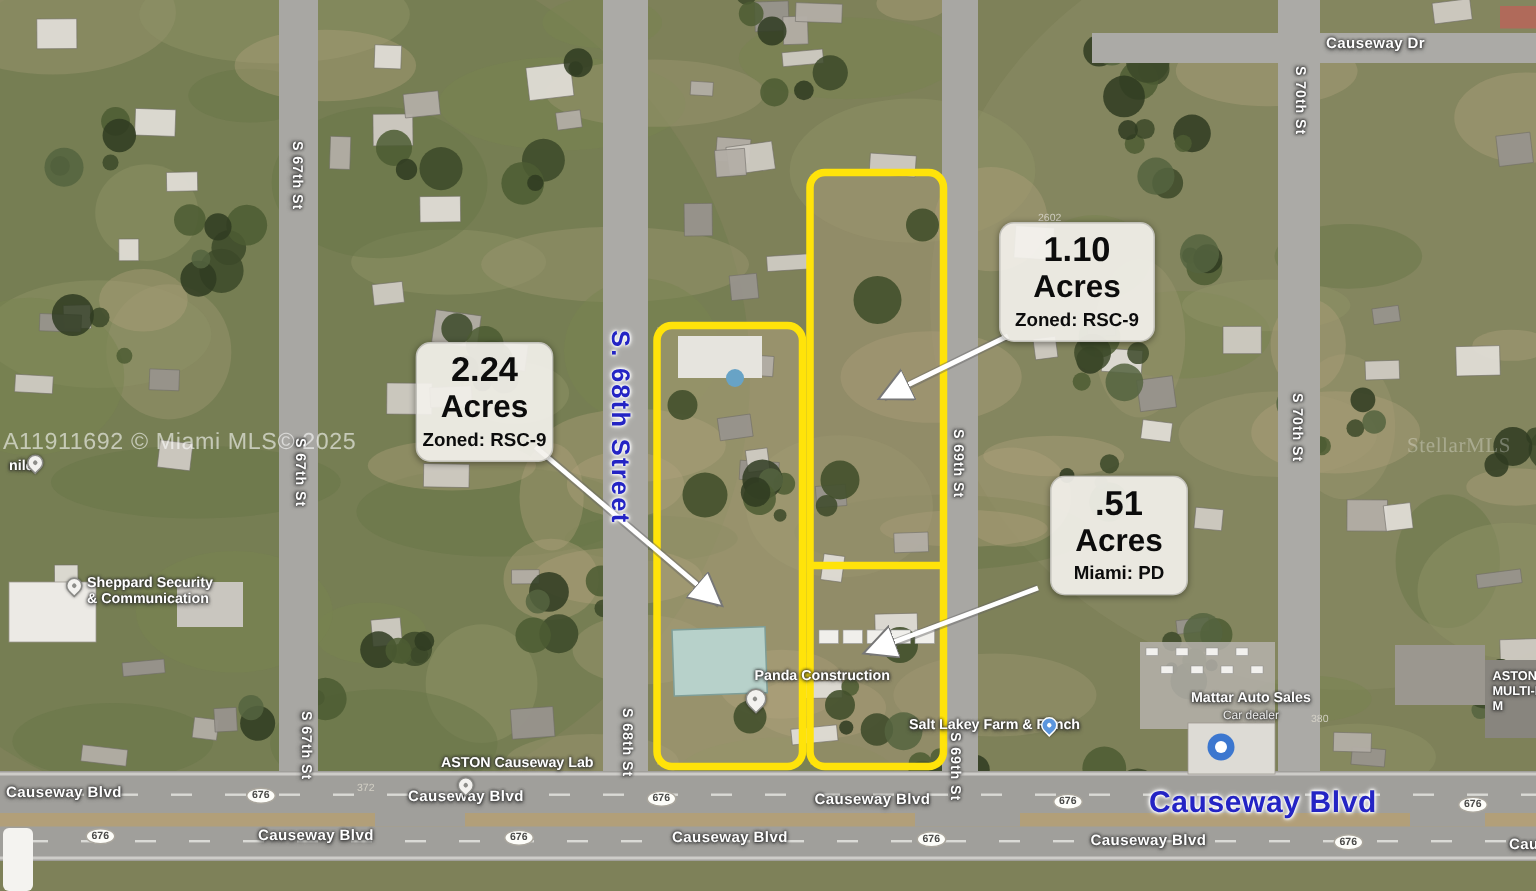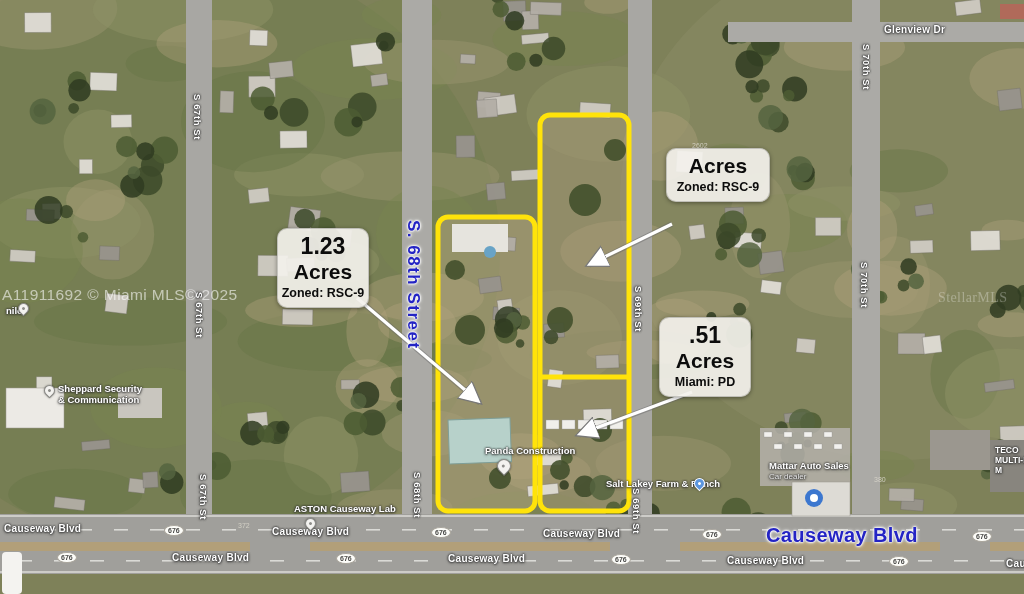--- a/index.html
+++ b/index.html
@@ -469,21 +469,21 @@
   <span class="vlab" style="left:192px;top:94px">S 67th St</span>
   <span class="vlab" style="left:194px;top:292px">S 67th St</span>
   <span class="vlab" style="left:198px;top:474px">S 67th St</span>
   <span class="vlab-major" style="left:403px;top:220px">S. 68th Street</span>
   <span class="vlab" style="left:412px;top:472px">S 68th St</span>
   <span class="vlab" style="left:633px;top:286px">S 69th St</span>
   <span class="vlab" style="left:631px;top:488px">S 69th St</span>
   <span class="vlab" style="left:861px;top:44px">S 70th St</span>
   <span class="vlab" style="left:859px;top:262px">S 70th St</span>
 
-  <span class="hlab" style="left:884px;top:24px">Glenview Dr</span>
+  <span class="hlab" style="left:884px;top:24px">Causeway Dr</span>
   <span class="hlab" style="left:4px;top:523px">Causeway Blvd</span>
   <span class="hlab" style="left:272px;top:526px">Causeway Blvd</span>
   <span class="hlab" style="left:543px;top:528px">Causeway Blvd</span>
   <span class="hlab" style="left:172px;top:552px">Causeway Blvd</span>
   <span class="hlab" style="left:448px;top:553px">Causeway Blvd</span>
   <span class="hlab" style="left:727px;top:555px">Causeway Blvd</span>
   <span class="hlab" style="left:1006px;top:558px">Causeway Blvd</span>
   <span class="hlab-major" style="left:766px;top:524px">Causeway Blvd</span>
 
   <span class="shield" style="left:164px;top:525px">676</span>
@@ -493,52 +493,53 @@
   <span class="shield" style="left:57px;top:552px">676</span>
   <span class="shield" style="left:336px;top:553px">676</span>
   <span class="shield" style="left:611px;top:554px">676</span>
   <span class="shield" style="left:889px;top:556px">676</span>
 
   <span class="pin" style="left:44px;top:385px"></span>
   <div class="place" style="left:58px;top:384px;position:absolute">
     <span>Sheppard Security</span><br>
     <span>&amp; Communication</span>
   </div>
-  <span class="place" style="left:485px;top:446px;position:absolute">Panda Construction</span>
+  <span class="place" style="left:503px;top:446px;position:absolute">Panda Construction</span>
   <span class="pin big" style="left:497px;top:459px"></span>
   <span class="place" style="left:606px;top:479px;position:absolute">Salt Lakey Farm &amp; Ranch</span>
   <span class="pin blue" style="left:694px;top:478px"></span>
   <span class="place" style="left:294px;top:504px;position:absolute">ASTON Causeway Lab</span>
-  <div class="place" style="left:769px;top:461px;position:absolute;text-align:left">
+  <div class="place" style="left:794px;top:461px;position:absolute;text-align:center">
     <span>Mattar Auto Sales</span>
     <span class="sub">Car dealer</span>
   </div>
   <div class="place" style="left:995px;top:446px;position:absolute;font-size:8.5px">
-    <span>TECO</span><br>
+    <span>ASTON</span><br>
     <span>MULTI-IRON</span><br>
     <span>M</span>
   </div>
   <span class="place" style="left:6px;top:306px;position:absolute">nilc</span>
   <span class="pin" style="left:18px;top:303px"></span>
   <span class="pin" style="left:305px;top:518px"></span>
 
   <span class="addr" style="left:692px;top:142px">2602</span>
   <span class="addr" style="left:238px;top:522px">372</span>
   <span class="addr" style="left:874px;top:476px">380</span>
 
   <div class="callout" style="left:277px;top:228px;width:84px">
-    <div class="num">1.23</div>
+    <div class="num">2.24</div>
     <div class="unit">Acres</div>
     <div class="zone">Zoned: RSC-9</div>
   </div>
   <div class="callout" style="left:666px;top:148px;width:96px">
+    <div class="num">1.10</div>
     <div class="unit">Acres</div>
     <div class="zone">Zoned: RSC-9</div>
   </div>
-  <div class="callout" style="left:659px;top:317px;width:84px">
+  <div class="callout" style="left:700px;top:317px;width:84px">
     <div class="num">.51</div>
     <div class="unit">Acres</div>
     <div class="zone">Miami: PD</div>
   </div>
 
   <span class="wm" style="left:2px;top:286px">A11911692 © Miami MLS© 2025</span>
   <span class="wm wm-right" style="left:938px;top:290px">StellarMLS</span>
 </div>
 
 </body></html>

